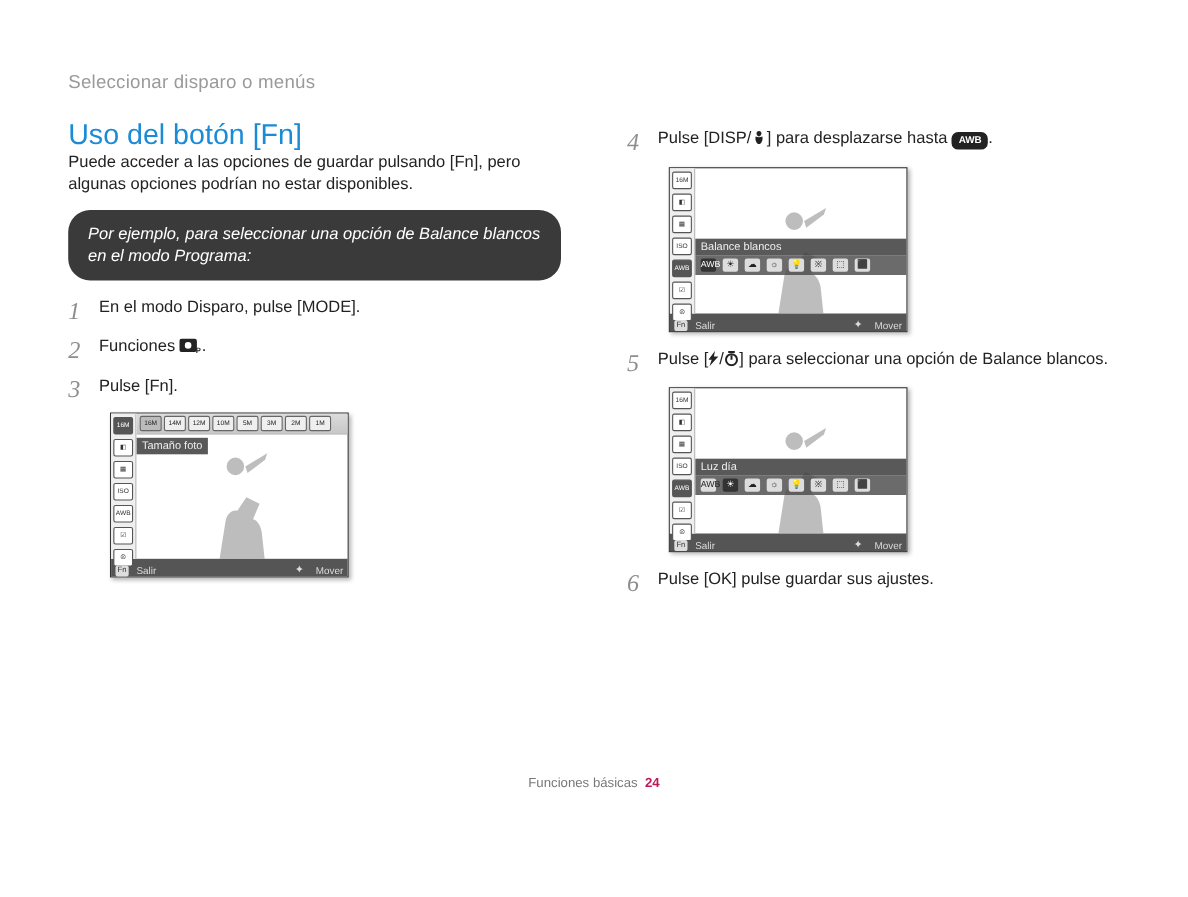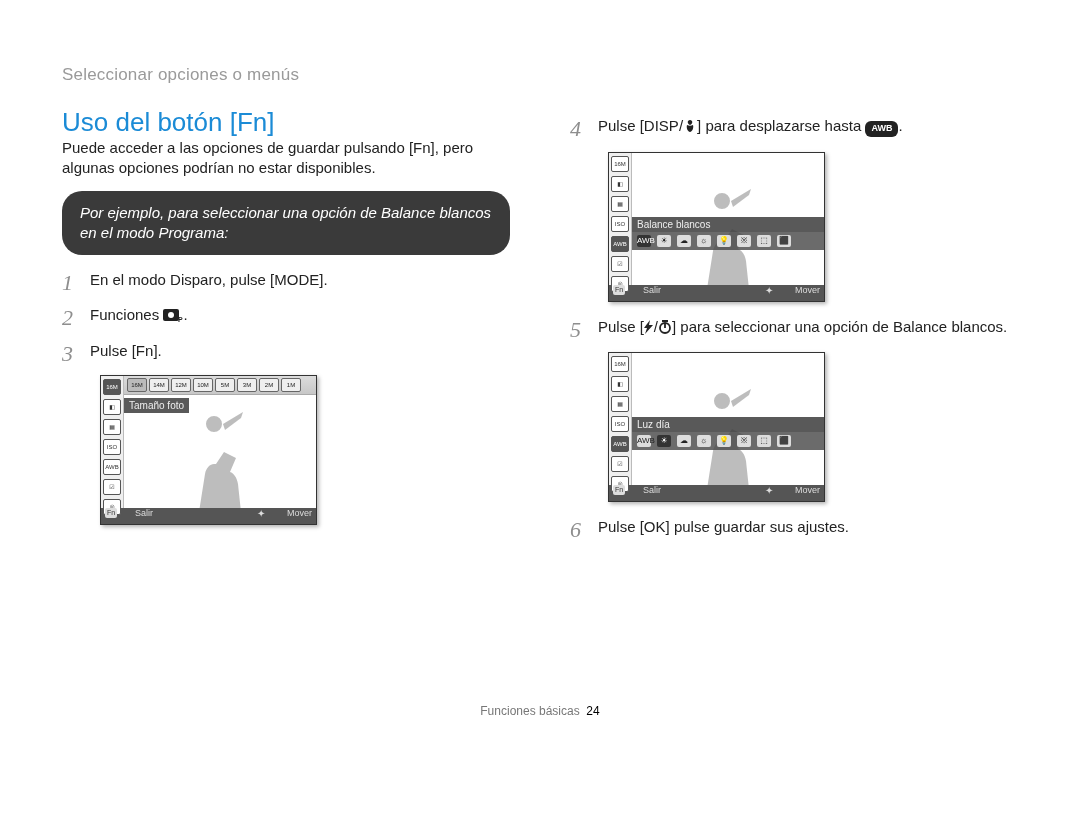--- a/index.html
+++ b/index.html
@@ -160,23 +160,23 @@
     border-radius:2px;
     font-size:8px; text-align:center; line-height:12px;
   }
   .options-band .opt.dark { background:#333; color:#fff; }
   .screen .footer {
     height: 16px;
     background: #555;
     color: #ddd;
     font-size: 9px;
     display: flex;
-    align-items: flex-start;
+    align-items: flex-end;
     padding: 0 4px;
-    gap: 18px;
+    gap: 7px;
   }
   .screen .footer .spacer { flex:1; }
   .footer .ficon {
     width:12px; height:10px;
     background:#ddd; color:#333;
     font-size:7px; text-align:center; line-height:10px;
     border-radius:2px;
   }
   .footer .cross {
     width:12px; height:12px;
@@ -185,35 +185,35 @@
   .footer .cross::before {
     content:"✦"; color:#ddd; font-size:10px;
   }
   .page-footer {
     position: absolute;
     left:0; right:0; bottom: 32px;
     text-align: center;
     font-size: 12px;
     color: #777;
   }
-  .page-footer .pn { color:#000000; font-weight:400; }
+  .page-footer .pn { color:#be185d; font-weight:700; }
   .awb-pill {
     display:inline-block;
     background:#222; color:#fff;
     border-radius:6px;
     font-size:9px; font-weight:700;
     padding:1px 6px;
     vertical-align:0;
   }
 </style>
 </head>
 <body>
 
 <div class="page">
-  <div class="breadcrumb">Seleccionar opciones o menús</div>
+  <div class="breadcrumb">Seleccionar disparo o menús</div>
 
   <div class="columns">
 
     <div class="col">
       <h2 class="section-title">Uso del botón [Fn]</h2>
       <div class="intro">
         <span>Puede acceder a las opciones de guardar pulsando [</span><span class="btn-key">Fn</span><span>], pero algunas opciones podrían no estar disponibles.</span>
       </div>
 
       <div class="callout">Por ejemplo, para seleccionar una opción de Balance blancos en el modo Programa:</div>

